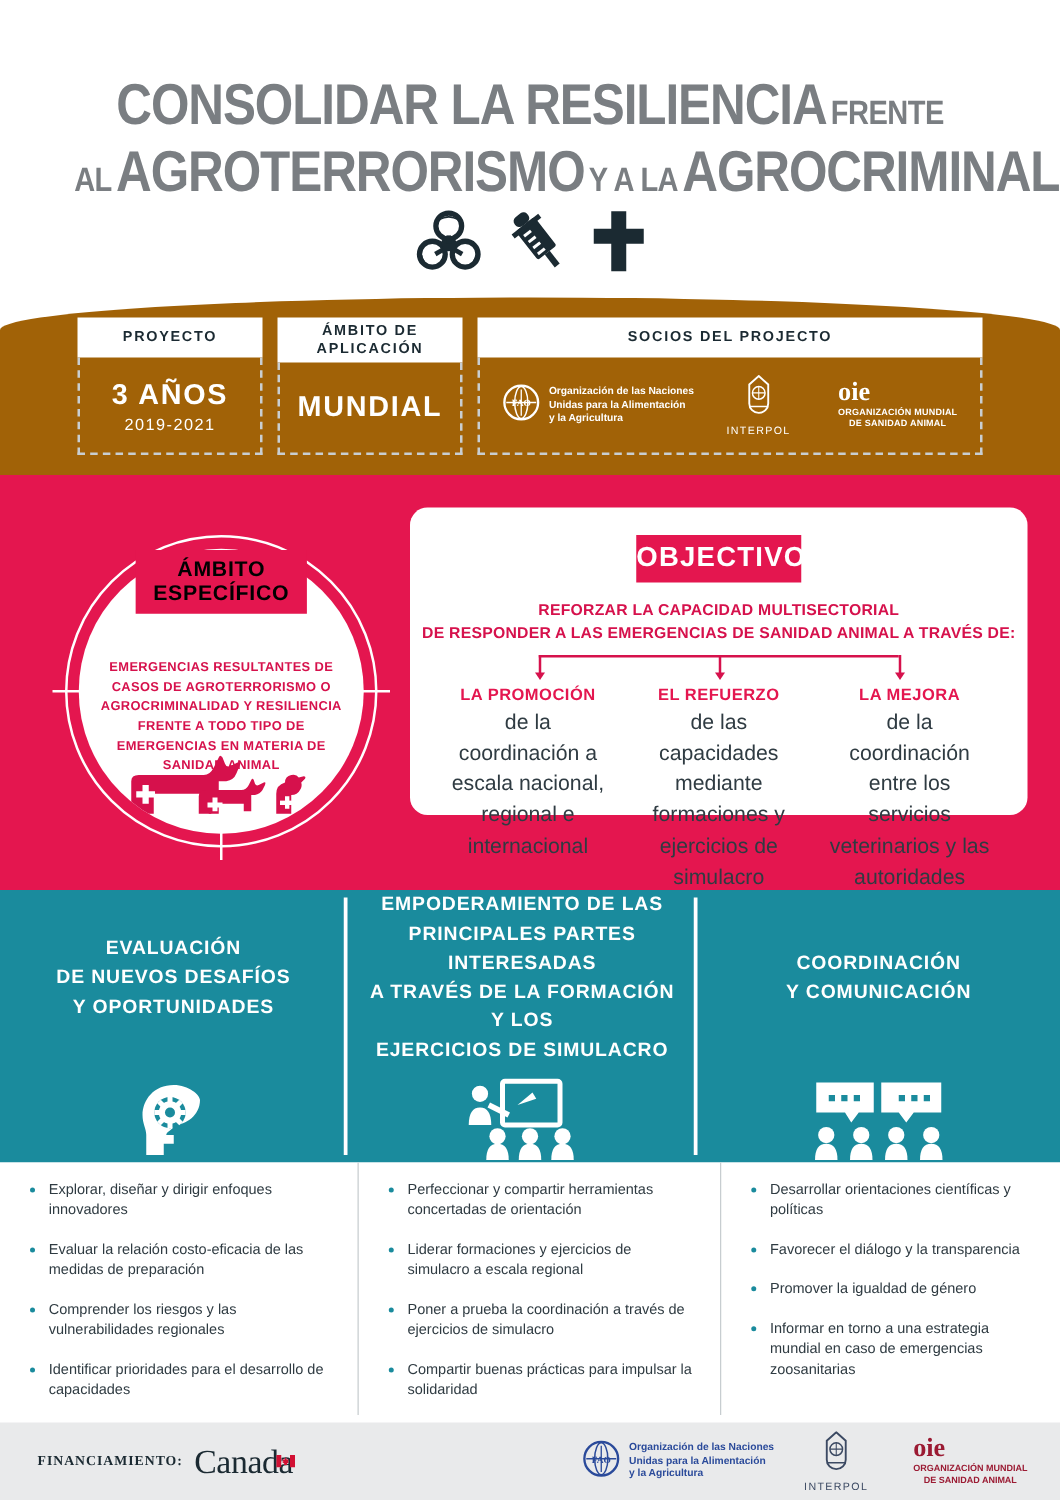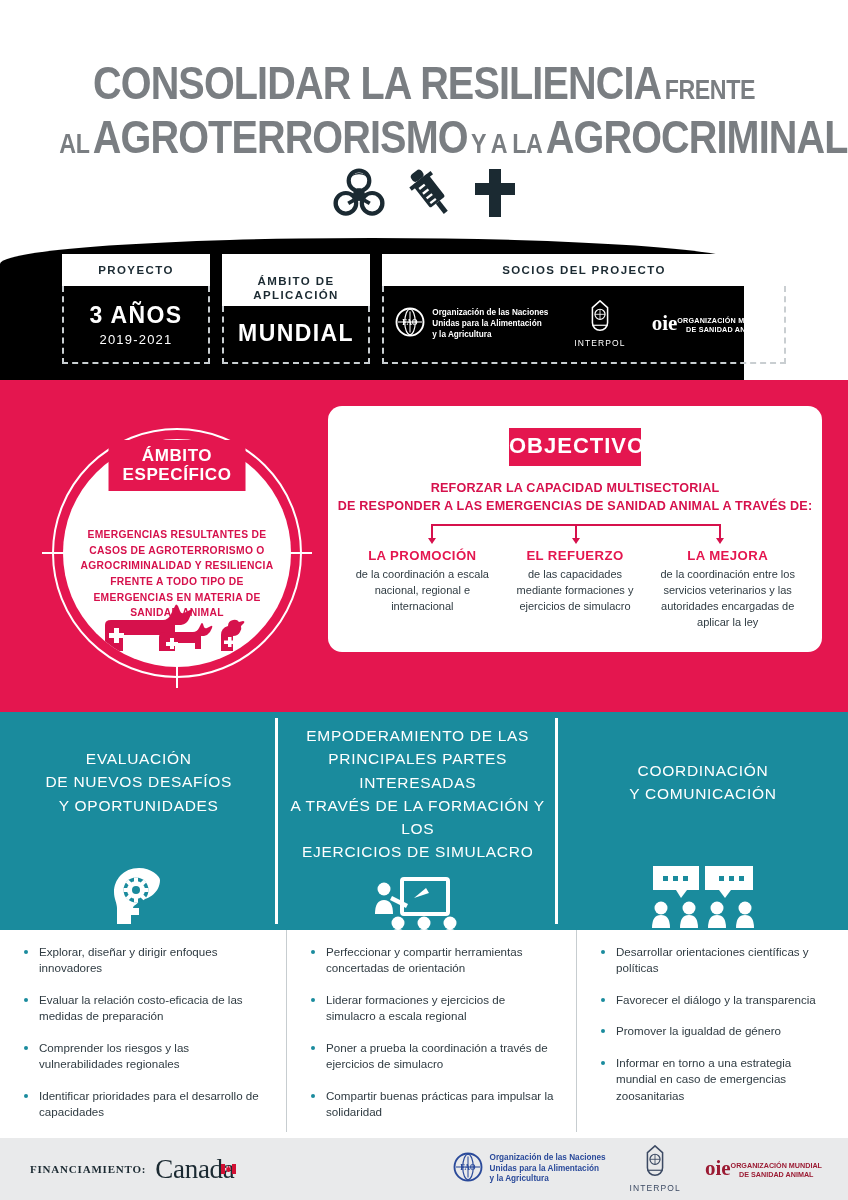--- a/index.html
+++ b/index.html
@@ -30,22 +30,22 @@
   .t-big { font-size: 46px; color: #7a7e82; letter-spacing: -1px; }
   .t-sm  { font-size: 27px; color: #7a7e82; letter-spacing: -0.5px; }
 
   .header-icons {
     position: absolute; top: 160px; left: 0; width: 848px; height: 70px;
     display: flex; align-items: center; justify-content: center; gap: 18px;
   }
 
   
   .dark-band {
-    position: absolute; top: 238px; left: 0; width: 744px; height: 142px;
-    background: #000000;
+    position: absolute; top: 238px; left: 0; width: 848px; height: 142px;
+    background: #a16207;
     border-radius: 50% 50% 0 0 / 26px 26px 0 0;
   }
   .dark-inner {
     position: absolute; top: 16px; left: 0; width: 848px; height: 126px;
     display: flex; align-items: flex-start; justify-content: center; gap: 12px;
     padding: 0 44px;
   }
   .kpi { display: flex; flex-direction: column; }
   .kpi-head {
     background: #ffffff; color: #1b2a32;
@@ -55,34 +55,34 @@
   }
   .kpi-body {
     border: 2px dashed #c9ced1; border-top: none;
     flex: 1; display: flex; flex-direction: column;
     align-items: center; justify-content: center; color: #fff;
     padding: 8px 6px;
   }
   .kpi-1 { width: 148px; height: 110px; }
   .kpi-2 { width: 148px; height: 110px; }
   .kpi-3 { width: 404px; height: 110px; }
-  .kpi-head-2 { padding: 20px 6px 3px; }
+  .kpi-head-2 { padding: 4px 6px 3px; }
   .big-val {
     font-size: 23px; font-weight: 700; letter-spacing: 1.4px;
     font-family: "Liberation Sans Narrow", "Liberation Sans", sans-serif;
   }
   .sub-val { font-size: 13px; letter-spacing: 1.2px; margin-top: 3px;
     font-family: "Liberation Sans Narrow", "Liberation Sans", sans-serif; }
   .partners { display: flex; align-items: center; justify-content: center; gap: 26px; width: 100%; }
 
   .fao-logo { display: flex; align-items: center; gap: 7px; }
   .fao-text { font-size: 8.2px; line-height: 1.32; color: #fff; font-weight: 700; }
   .interpol-logo { display: flex; flex-direction: column; align-items: center; gap: 2px; }
   .interpol-text { font-size: 8.5px; letter-spacing: 1.1px; color: #fff; }
-  .oie-logo { display: flex; align-items: center; }
+  .oie-logo { display: flex; flex-direction: column; align-items: flex-start; margin-left: 12px; }
   .oie-word { font-size: 21px; font-weight: 700; color: #fff; line-height: 0.85; font-family: "Liberation Serif", serif; }
   .oie-text { font-size: 7.2px; font-weight: 700; line-height: 1.3; color: #fff; letter-spacing: 0.2px; text-align: center; margin-top: 2px; }
 
   
   .pink-band {
     position: absolute; top: 380px; left: 0; width: 848px; height: 332px;
     background: #e4164f;
   }
   .circle-wrap {
     position: absolute; left: 52px; top: 48px; width: 250px; height: 250px;
@@ -94,21 +94,21 @@
   .circle-white {
     position: absolute; left: 11px; top: 11px; width: 228px; height: 228px;
     background: #ffffff; border-radius: 50%; overflow: hidden;
   }
   .tick { position: absolute; background: #ffffff; }
   .tick-l { left: -10px; top: 124px; width: 22px; height: 2px; }
   .tick-r { right: -10px; top: 124px; width: 22px; height: 2px; }
   .tick-b { left: 124px; bottom: -10px; width: 2px; height: 22px; }
   .amb-badge {
     position: absolute; left: 50%; transform: translateX(-50%); top: 12px;
-    background: #e4164f; color: #ffffff; padding: 6px 14px 7px;
+    background: #e4164f; color: #000000; padding: 6px 14px 7px;
     font-size: 17px; font-weight: 700; line-height: 1.12; text-align: center;
     letter-spacing: 0.6px;
     font-family: "Liberation Sans Narrow", "Liberation Sans", sans-serif;
   }
   .amb-text {
     position: absolute; top: 88px; left: 8px; right: 8px;
     text-align: center; color: #d6114c;
     font-size: 10.3px; font-weight: 700; line-height: 1.52; letter-spacing: 0.3px;
     font-family: "Liberation Sans Narrow", "Liberation Sans", sans-serif;
   }
@@ -135,37 +135,37 @@
   .conn-arrow { position: absolute; top: 14px; width: 0; height: 0;
     border-left: 4px solid transparent; border-right: 4px solid transparent;
     border-top: 6px solid #d6114c; transform: translateX(-3px); }
   .obj-cols { display: flex; padding: 0 18px; margin-top: 2px; }
   .obj-col { flex: 1; text-align: center; padding: 0 9px; }
   .obj-col-h {
     color: #e4164f; font-size: 13.2px; font-weight: 700; letter-spacing: 0.4px;
     font-family: "Liberation Sans Narrow", "Liberation Sans", sans-serif;
     margin-bottom: 3px;
   }
-  .obj-col-b { color: #2f3b42; font-size: 11px; line-height: 1.46; }
+  .obj-col-b { color: #2f3b42; font-size: 17px; line-height: 1.46; }
 
   
   .teal-band {
     position: absolute; top: 712px; left: 0; width: 848px; height: 218px;
     background: #1a8b9d; display: flex;
   }
   .teal-col { position: relative; display: flex; flex-direction: column; align-items: center; }
   .teal-col.c1 { width: 287px; }
   .teal-col.c2 { width: 290px; }
   .teal-col.c3 { width: 300px; }
   .teal-sep { position: absolute; top: 6px; right: 0; width: 3px; height: 206px; background: #ffffff; }
   .teal-title {
-    color: #ffffff; text-align: center; font-weight: 400;
+    color: #ffffff; text-align: center; font-weight: 700;
     font-size: 15.5px; line-height: 1.5; letter-spacing: 0.7px;
     font-family: "Liberation Sans Narrow", "Liberation Sans", sans-serif;
-    padding: 12px 12px; flex: 1; display: flex; align-items: center; justify-content: center;
+    padding: 0 12px; flex: 1; display: flex; align-items: center; justify-content: center;
   }
   .teal-icon { height: 78px; display: flex; align-items: flex-end; justify-content: center; padding-bottom: 2px; }
 
   
   .bullets-band {
     position: absolute; top: 930px; left: 0; width: 848px; height: 208px;
     background: #ffffff; display: flex;
   }
   .b-col { position: relative; padding: 14px 20px 0 24px; }
   .b-col.c1 { width: 287px; }

